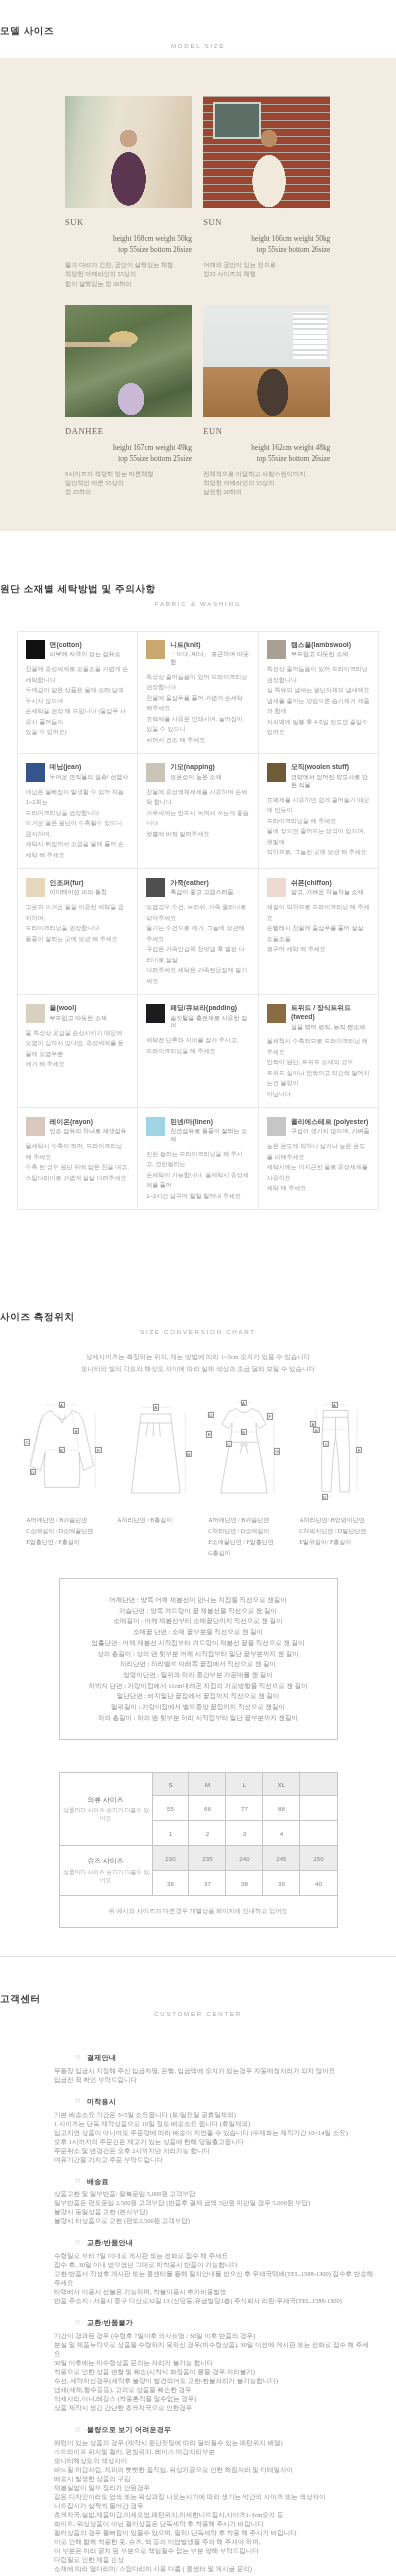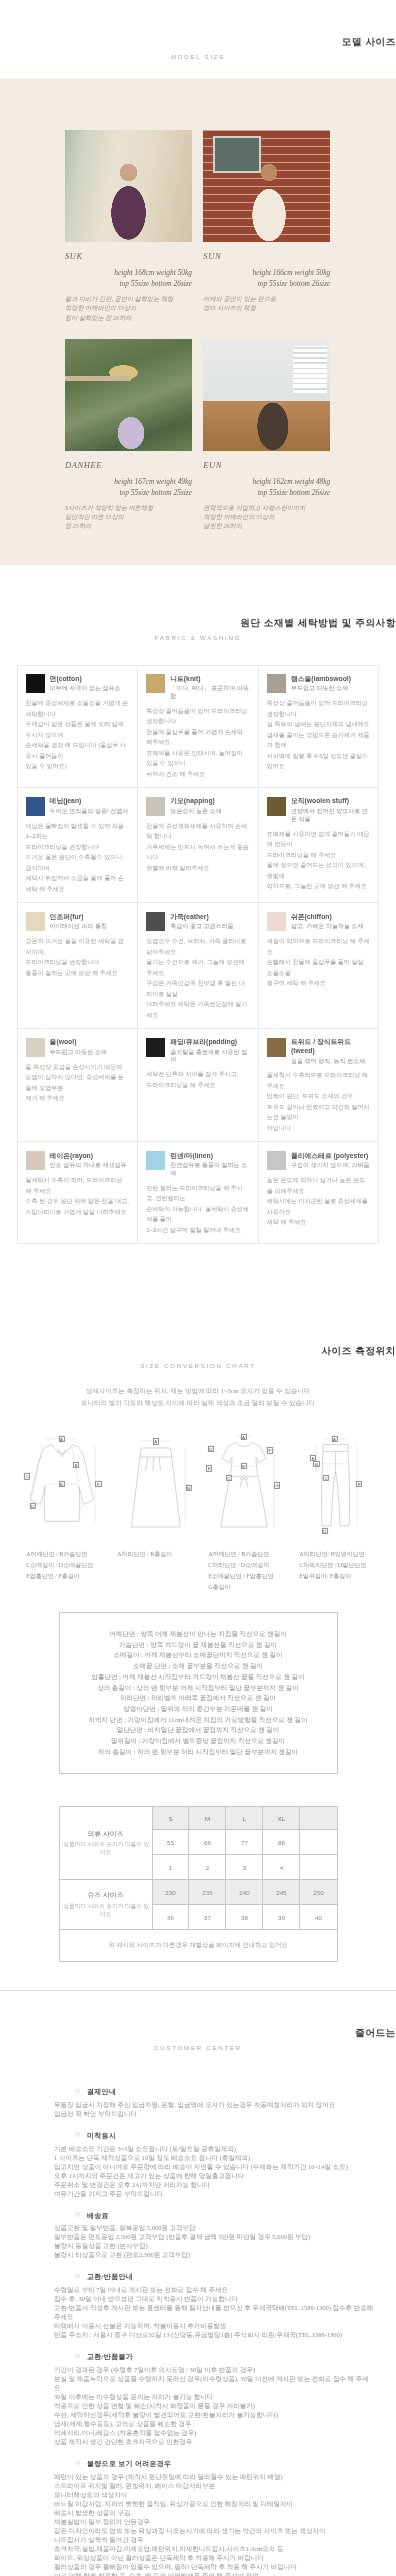--- a/index.html
+++ b/index.html
@@ -1,24 +1,24 @@
 <!DOCTYPE html>
 <html style="font-size:9px"><head>
 <meta charset="utf-8">
 <style>
   html,body{margin:0;padding:0;background:#fff;}
   body{width:396px;min-height:2576px;font-family:"Liberation Serif","DejaVu Serif",serif;color:#666;}
   *{box-sizing:border-box;}
 
-  .sec-title{font-family:"Liberation Sans","DejaVu Sans",sans-serif;font-size:9.6px;color:#3d3d3d;text-align:right;letter-spacing:0.6px;font-weight:600;margin-top:11px;}
+  .sec-title{font-family:"Liberation Sans","DejaVu Sans",sans-serif;font-size:9.6px;color:#3d3d3d;text-align:left;letter-spacing:0.6px;font-weight:600;}
   .sec-sub{font-family:"Liberation Sans","DejaVu Sans",sans-serif;font-size:6.2px;color:#aaa;text-align:center;letter-spacing:1.7px;margin-top:4px;}
 
   
   .model-head{padding-top:25px;}
-  .beige{background:#f3ece2;margin-top:19px;padding:51px 0 34px 0;font-style:italic;}
+  .beige{background:#f3ece2;margin-top:9px;padding:38px 0 34px 0;}
   .model-grid{width:266px;margin:0 auto;display:grid;grid-template-columns:127px 127px;column-gap:11.3px;row-gap:17px;}
   .model-photo{width:127px;height:112px;position:relative;overflow:hidden;background:#ddd;}
   .photo-0{background:
     radial-gradient(29px 45px at 50% 74%, #5c3550 0 59%, rgba(0,0,0,0) 60%),
     radial-gradient(14.7px 14.7px at 50% 38%, #caa489 0 59%, rgba(0,0,0,0) 60%),
     linear-gradient(100deg,#aebfa8 0%,#cfd4c2 14%,#e9e2d2 38%,#e5dbc8 62%,#d3c2a6 100%);}
   .photo-1{background:
     radial-gradient(28px 44px at 52% 76%, #f0e9dc 0 59%, rgba(0,0,0,0) 60%),
     radial-gradient(13.6px 14.7px at 52% 38%, #b98c63 0 59%, rgba(0,0,0,0) 60%),
     repeating-linear-gradient(0deg,#9c4631 0 6.8px,#b3aba0 6.8px 8px);}
@@ -564,21 +564,21 @@
         <tr>
           <td class="foot" colspan="6">위 예시와  사이즈가 다른경우 개별상품 페이지에 안내하고 있어요</td>
         </tr>
       </tbody>
   </table>
 </section>
 
 <section>
   <div class="cc-rule"></div>
   <div class="cc-head">
-    <div class="sec-title">줄어드는</div>
+    <div class="sec-title">고객센터</div>
     <div class="sec-sub">CUSTOMER CENTER</div>
   </div>
   <div class="cc-wrap" id="cc-wrap">
   <div class="cc-sec">
     <div class="cc-sec-head">
       <span class="bullet">◎</span>
       <span class="cc-title">결제안내</span>
     </div>
     <div class="cc-body">
           <div>무통장 입금시 지정해 주신 입금자명, 은행, 입금액에 오차가 있는경우 자동매칭처리가 되지 않아요</div>

